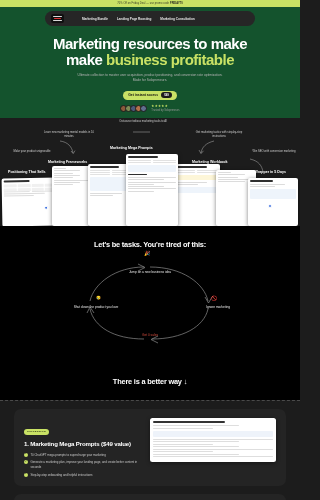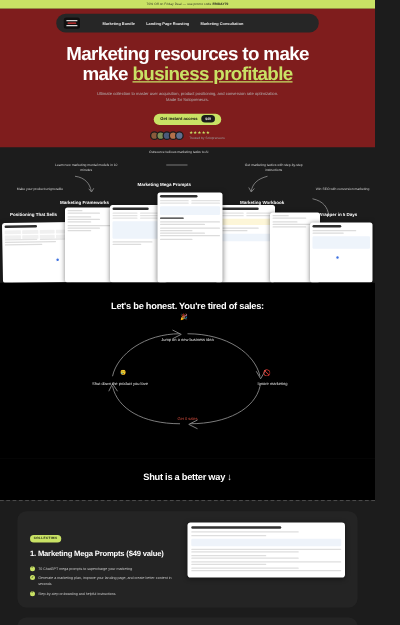--- a/index.html
+++ b/index.html
@@ -14,41 +14,41 @@
   
   .topbar {
     height:7px; background:#c9e265; color:#1a1a1a;
     display:flex; align-items:center; justify-content:center;
     font-size:2.6px; letter-spacing:.05px; font-weight:700; white-space:nowrap;
   }
   .topbar .muted { font-weight:400; opacity:.85; }
   .topbar .code { font-weight:800; }
 
   
-  .hero { background:#7f1d1d; padding-bottom:6px; }
+  .hero { background:#14532d; padding-bottom:6px; }
   .navwrap { padding:4px 45px 0; }
   .nav {
     background:#262626; border-radius:8px; height:15px;
     display:flex; align-items:center; padding:0 6px; gap:6px;
   }
   .logo {
     width:13px;height:9px;border-radius:2px;background:#101010;
     display:flex;flex-direction:column;justify-content:center;align-items:center;gap:.5px;
     flex:0 0 auto;
   }
   .logo i { display:block; height:1.3px; width:9px; background:#d7d7d7; border-radius:1px;}
   .logo i.red { background:#d33; width:7px; }
   .navlinks { display:flex; gap:9px; margin-left:12px; }
   .navlinks span { font-size:3.1px; font-weight:700; color:#e9e9e9; white-space:nowrap; }
 
   h1.headline {
     margin-top:10px; text-align:center; font-size:15px; line-height:1.05;
     font-weight:800; letter-spacing:-.5px;
   }
-  h1.headline .accent { color:#c9e265;text-decoration:underline; }
+  h1.headline .accent { color:#c9e265; }
   .sub {
     margin:5px auto 0; width:150px; text-align:center;
     font-size:3.3px; line-height:1.7; color:#b5b5b5;
   }
 
   .ctarow { margin-top:7px; display:flex; justify-content:center; }
   .cta {
     background:#c9e265; color:#14140f; border:none; cursor:pointer;
     border-radius:20px; height:9px; padding:0 5px;
     display:flex; align-items:center; gap:3px;
@@ -329,21 +329,21 @@
     <div class="doc" style="left:248px; top:60px; width:50px; height:48px;">
       <div class="dt" style="width:50%"></div>
       <div class="ln m"></div>
         <div class="ln s"></div>
       <div class="blk" style="height:10px"></div>
       <div class="dot-blue" style="left:20px; top:26px;"></div>
     </div>
   </div>
 
   <div class="honest">
-    <div class="h2">Let's be honest. You're tired of sales:</div>
+    <div class="h2">Let's be tasks. You're tired of this:</div>
 
     <div class="cycle">
       <svg width="160" height="92" style="position:absolute;left:0;top:0">
         <path d="M80 10 C112 10 134 26 138 44" stroke="#8d8d8d" stroke-width=".7" fill="none"></path>
         <path d="M135 40 L138.5 46 L142 40" stroke="#8d8d8d" stroke-width=".7" fill="none"></path>
         <path d="M138 52 C134 70 112 82 82 82" stroke="#8d8d8d" stroke-width=".7" fill="none"></path>
         <path d="M88 79 L81 82.5 L88 86" stroke="#8d8d8d" stroke-width=".7" fill="none"></path>
         <path d="M74 82 C44 82 24 70 20 52" stroke="#8d8d8d" stroke-width=".7" fill="none"></path>
         <path d="M17 56 L20 50 L24 56" stroke="#8d8d8d" stroke-width=".7" fill="none"></path>
         <path d="M20 44 C24 26 46 10 74 10" stroke="#8d8d8d" stroke-width=".7" fill="none"></path>
@@ -357,21 +357,21 @@
       <div class="cyclabel" style="left:118px; top:48px;">Ignore marketing</div>
 
       <div class="cyclabel red" style="left:50px; top:76px;">Get 0 sales</div>
 
       <div class="emo" style="left:26px; top:38px; font-size:4px;">😢</div>
       <div class="cyclabel" style="left:-4px; top:48px;">Shut down the product you love</div>
     </div>
   </div>
 
   <div class="better">
-    <div class="h2">Shut is a better way ↓</div>
+    <div class="h2">There is a better way ↓</div>
   </div>
   <div class="dashed"></div>
 
   <div class="products">
 
     <div class="pcard">
       <div class="pleft">
         <span class="badge">COLLECTION</span>
         <div class="ptitle">1. Marketing Mega Prompts ($49 value)</div>
         <div class="blist">

